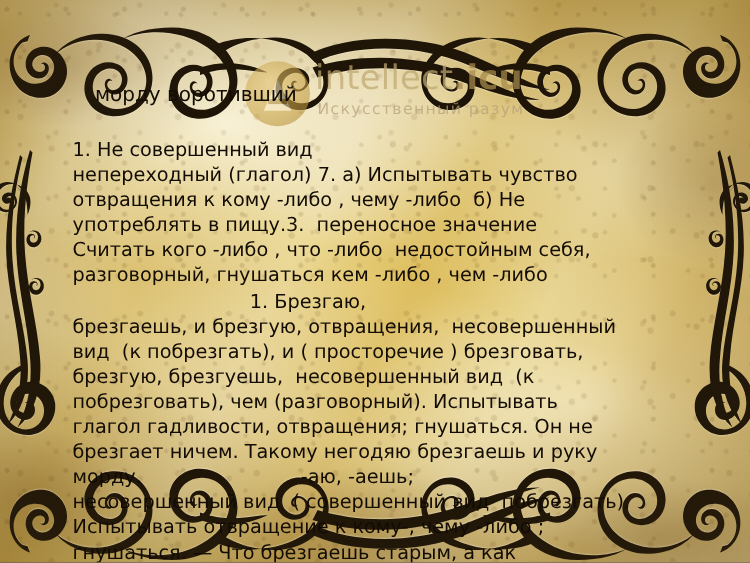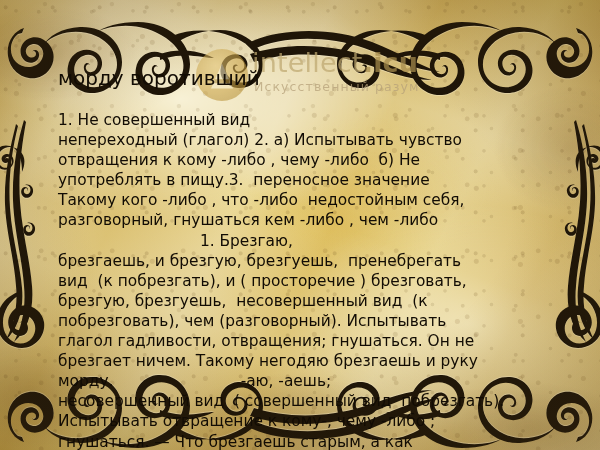--- a/index.html
+++ b/index.html
@@ -130,23 +130,23 @@
     top: 32px;
     font-size: 12.5px;
     letter-spacing: 1.1px;
     color: #b5a079;
     white-space: nowrap;
   }
 
   
   #heading {
     position: absolute;
-    left: 58px;
+    left: 76px;
     top: 66px;
-    font-size: 20px;
+    font-size: 16px;
     color: #120c04;
     white-space: nowrap;
     z-index: 6;
   }
   #body {
     position: absolute;
     left: 58px;
     top: 110px;
     width: 500px;
     z-index: 6;
@@ -223,27 +223,27 @@
   <div id="watermark">
     <div id="wm-badge"></div>
     <div id="wm-title"><span class="light">intellect</span><span class="bold">.icu</span></div>
     <div id="wm-sub">Искусственный  разум</div>
   </div>
 
   <div id="heading">морду воротивший</div>
 
   <div id="body">
     <div class="ln">1. Не совершенный вид</div>
-    <div class="ln">непереходный (глагол) 2. а) Испытывать чувство</div>
+    <div class="ln">непереходный (глагол) 7. а) Испытывать чувство</div>
     <div class="ln">отвращения к кому -либо , чему -либо  б) Не</div>
     <div class="ln">употреблять в пищу.3.  переносное значение</div>
-    <div class="ln">Такому кого -либо , что -либо  недостойным себя,</div>
+    <div class="ln">Считать кого -либо , что -либо  недостойным себя,</div>
     <div class="ln">разговорный, гнушаться кем -либо , чем -либо</div>
     <div class="ln">                             1. Брезгаю,</div>
-    <div class="ln">брезгаешь, и брезгую, брезгуешь,  пренебрегать</div>
+    <div class="ln">брезгаешь, и брезгую, отвращения,  несовершенный</div>
     <div class="ln">вид  (к побрезгать), и ( просторечие ) брезговать,</div>
     <div class="ln">брезгую, брезгуешь,  несовершенный вид  (к</div>
     <div class="ln">побрезговать), чем (разговорный). Испытывать</div>
     <div class="ln">глагол гадливости, отвращения; гнушаться. Он не</div>
     <div class="ln">брезгает ничем. Такому негодяю брезгаешь и руку</div>
     <div class="ln">морду.                          -аю, -аешь;</div>
     <div class="ln">несовершенный вид  ( совершенный вид  побрезгать).</div>
     <div class="ln">Испытывать отвращение к кому-, чему -либо ;</div>
     <div class="ln">гнушаться. — Что брезгаешь старым, а как</div>
 

